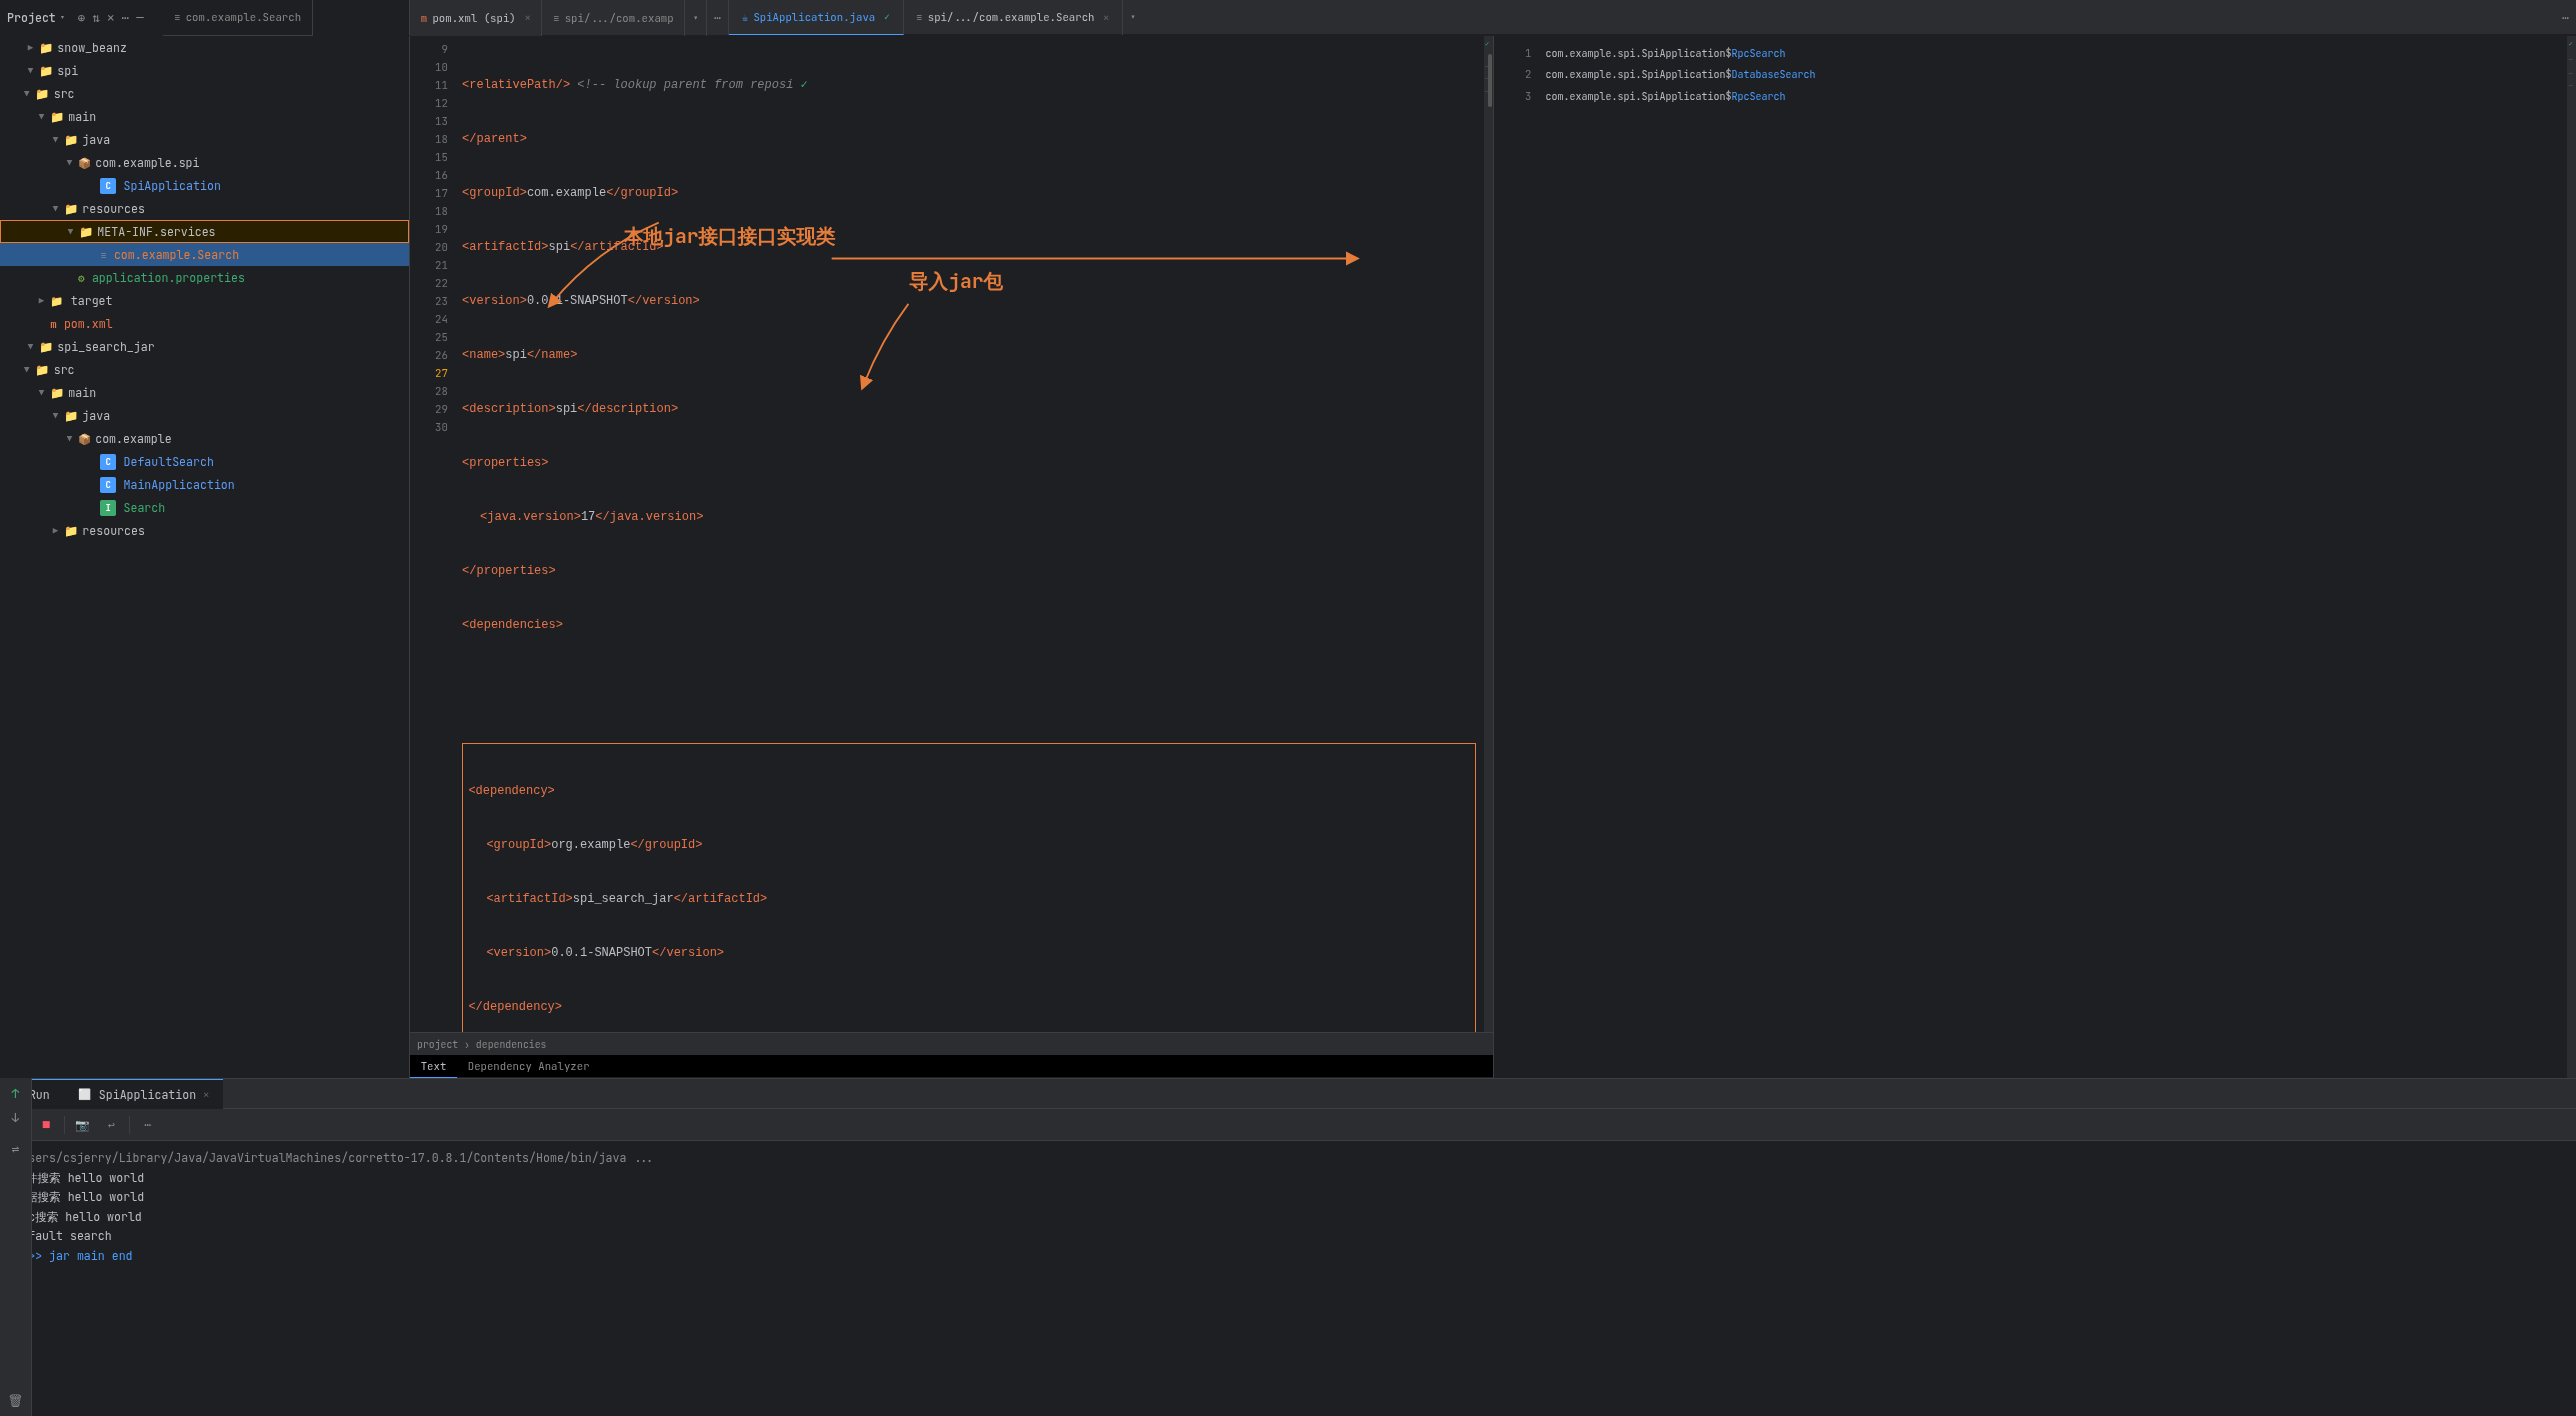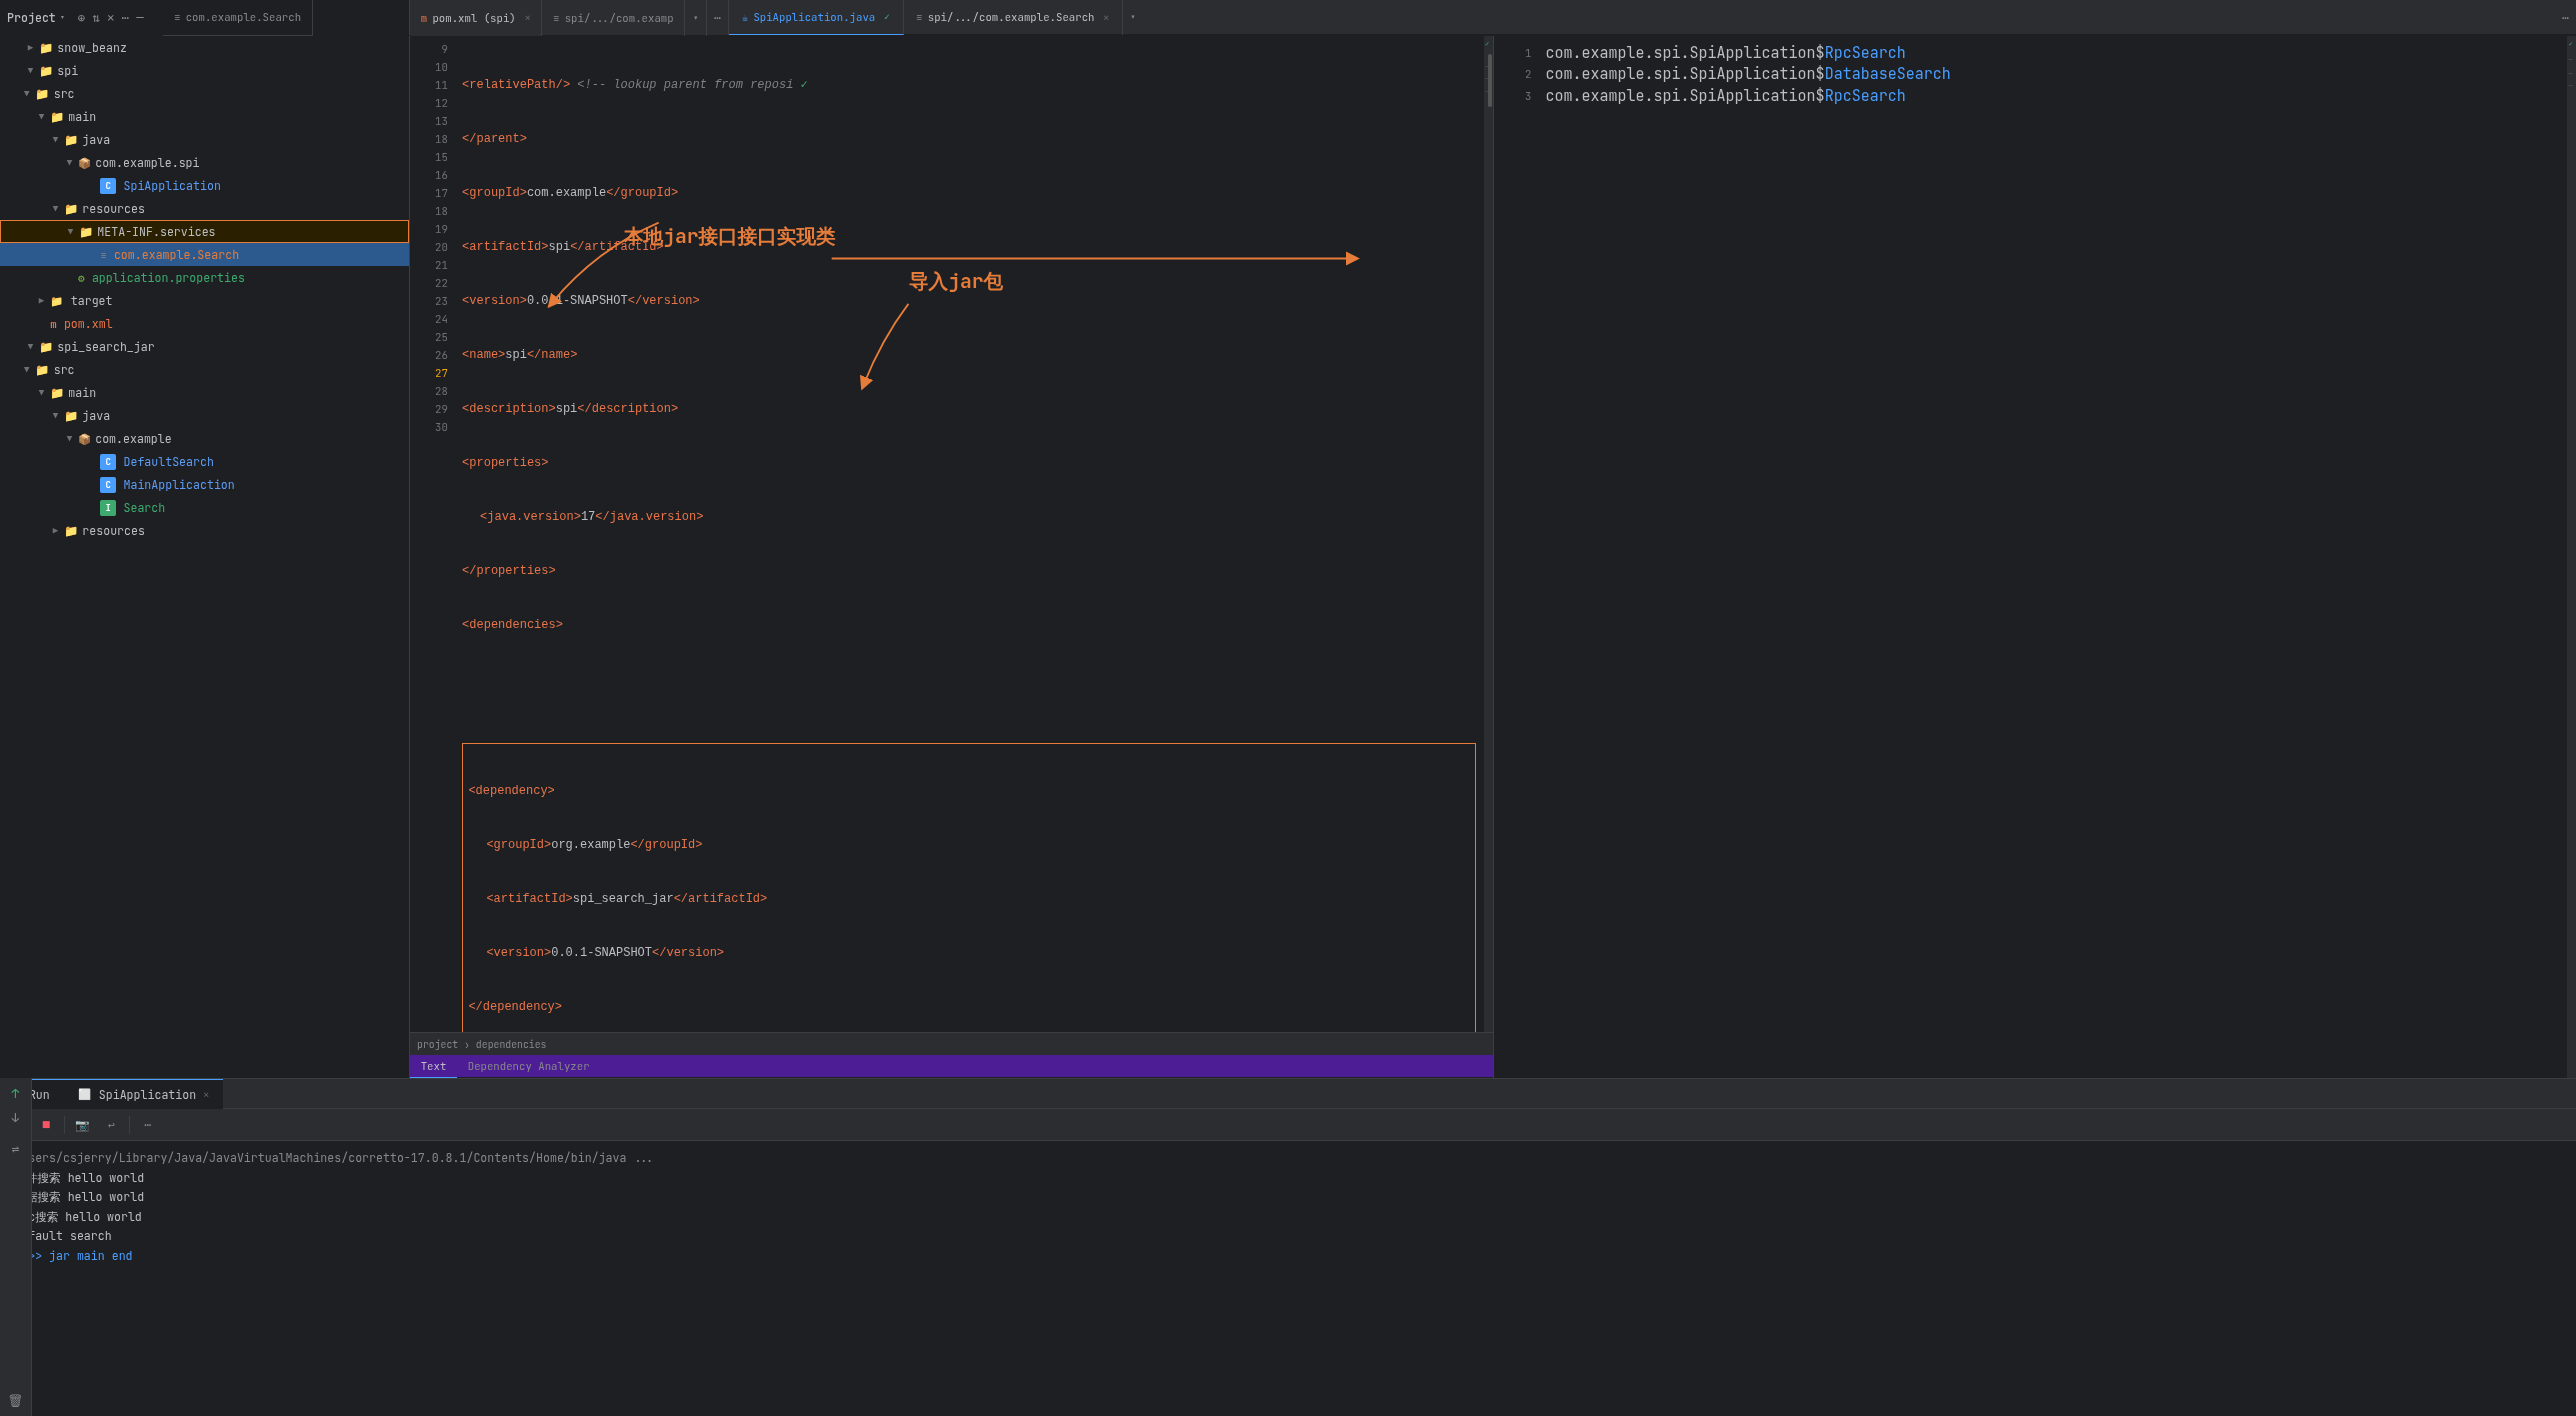--- a/index.html
+++ b/index.html
@@ -188,21 +188,21 @@
       padding: 7.1px 7.1px 3.6px 0;
       font-size: 10.7px;
       line-height: 21.4px;
       flex-shrink: 0;
       user-select: none;
     }
     .class-line-numbers div { height: 21.4px; }
     .class-content {
       flex: 1;
       padding: 7.1px;
-      font-size: 15px;
+      font-size: 10px;
       line-height: 21.4px;
     }
     .class-name { color: #bcbec4; }
     .class-dollar { color: #bcbec4; }
     .class-inner { color: #4a9eff; }
 
     
     .status-area {
       display: flex;
       align-items: center;
@@ -214,21 +214,21 @@
       font-size: 9.8px;
       color: #888;
     }
     .breadcrumb { color: #888; }
 
     
     .editor-tabs {
       display: flex;
       align-items: center;
       height: 23px;
-      background: #4c1d95;
+      background: #000000;
       border-bottom: 0.9px solid #1e1f22;
     }
     .editor-tab {
       padding: 0 10.7px;
       height: 23px;
       display: flex;
       align-items: center;
       cursor: pointer;
       font-size: 10.7px;
       color: #888;

